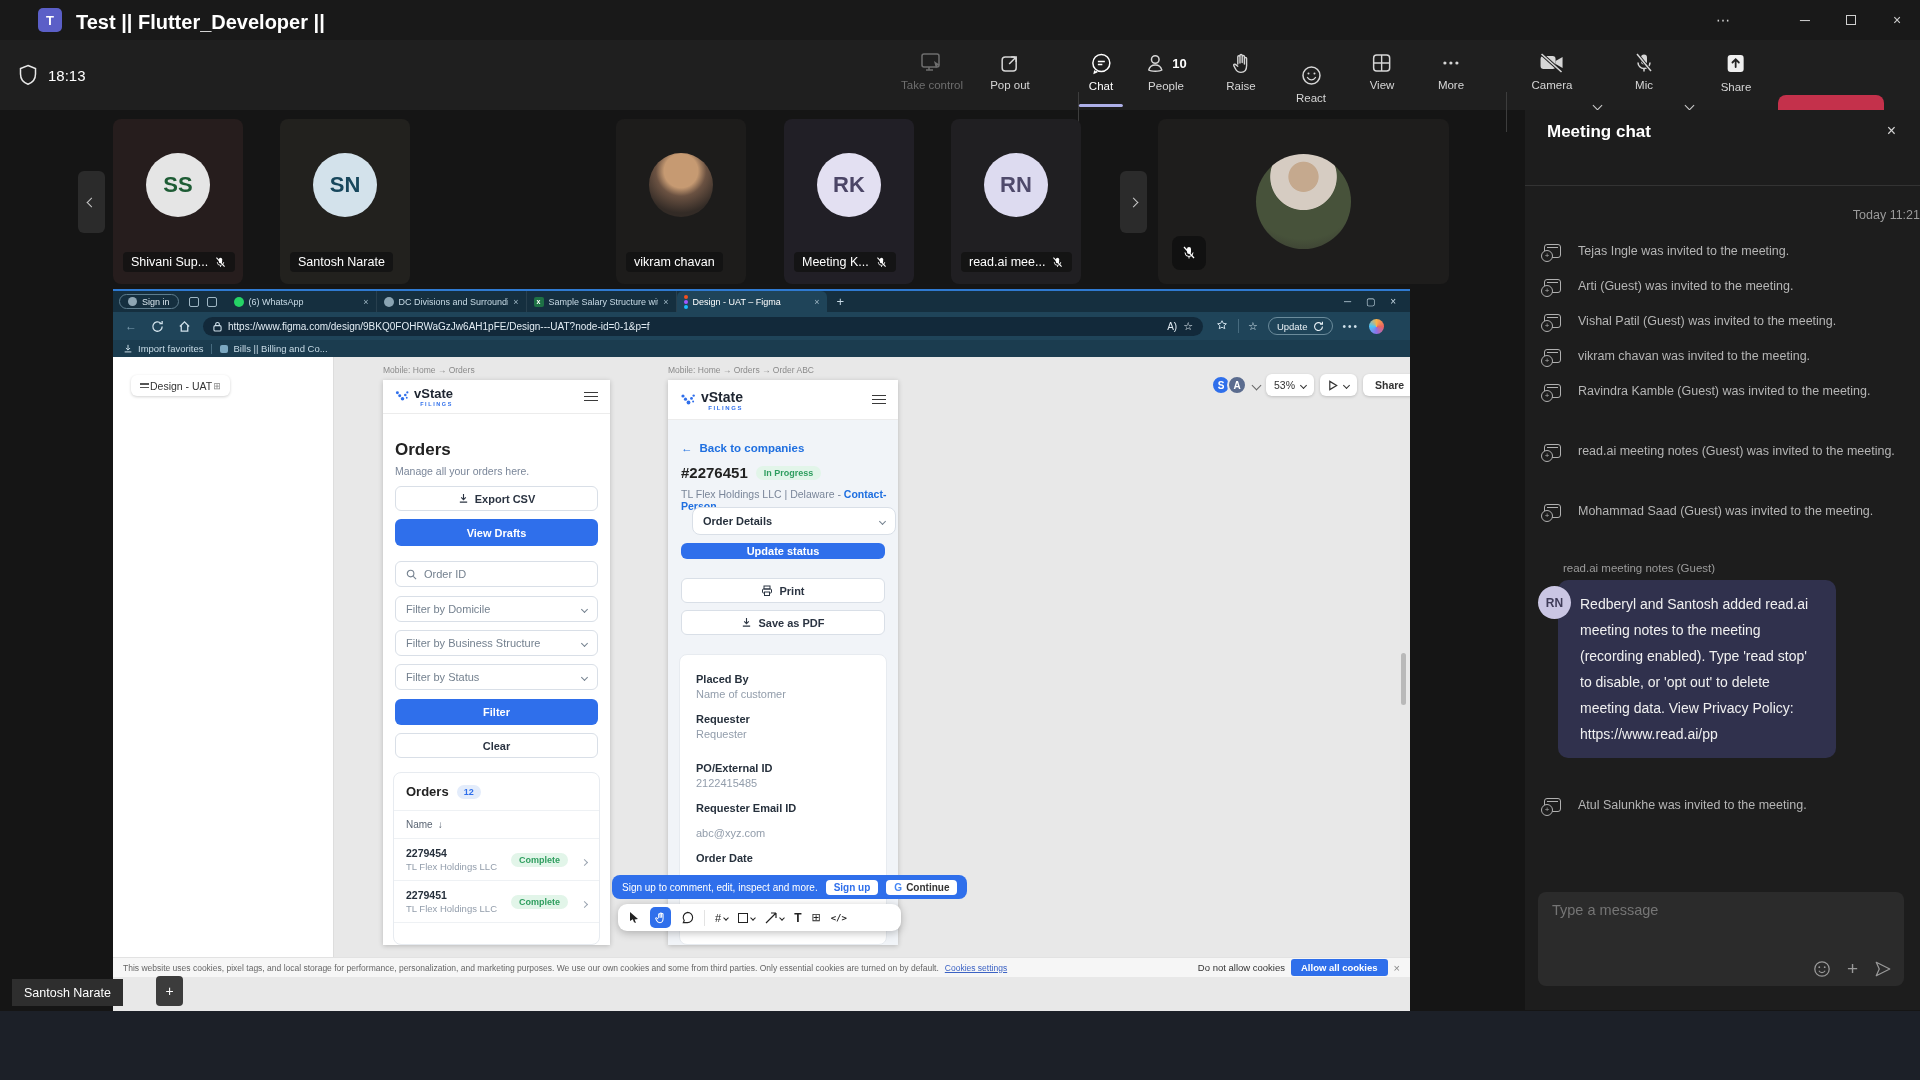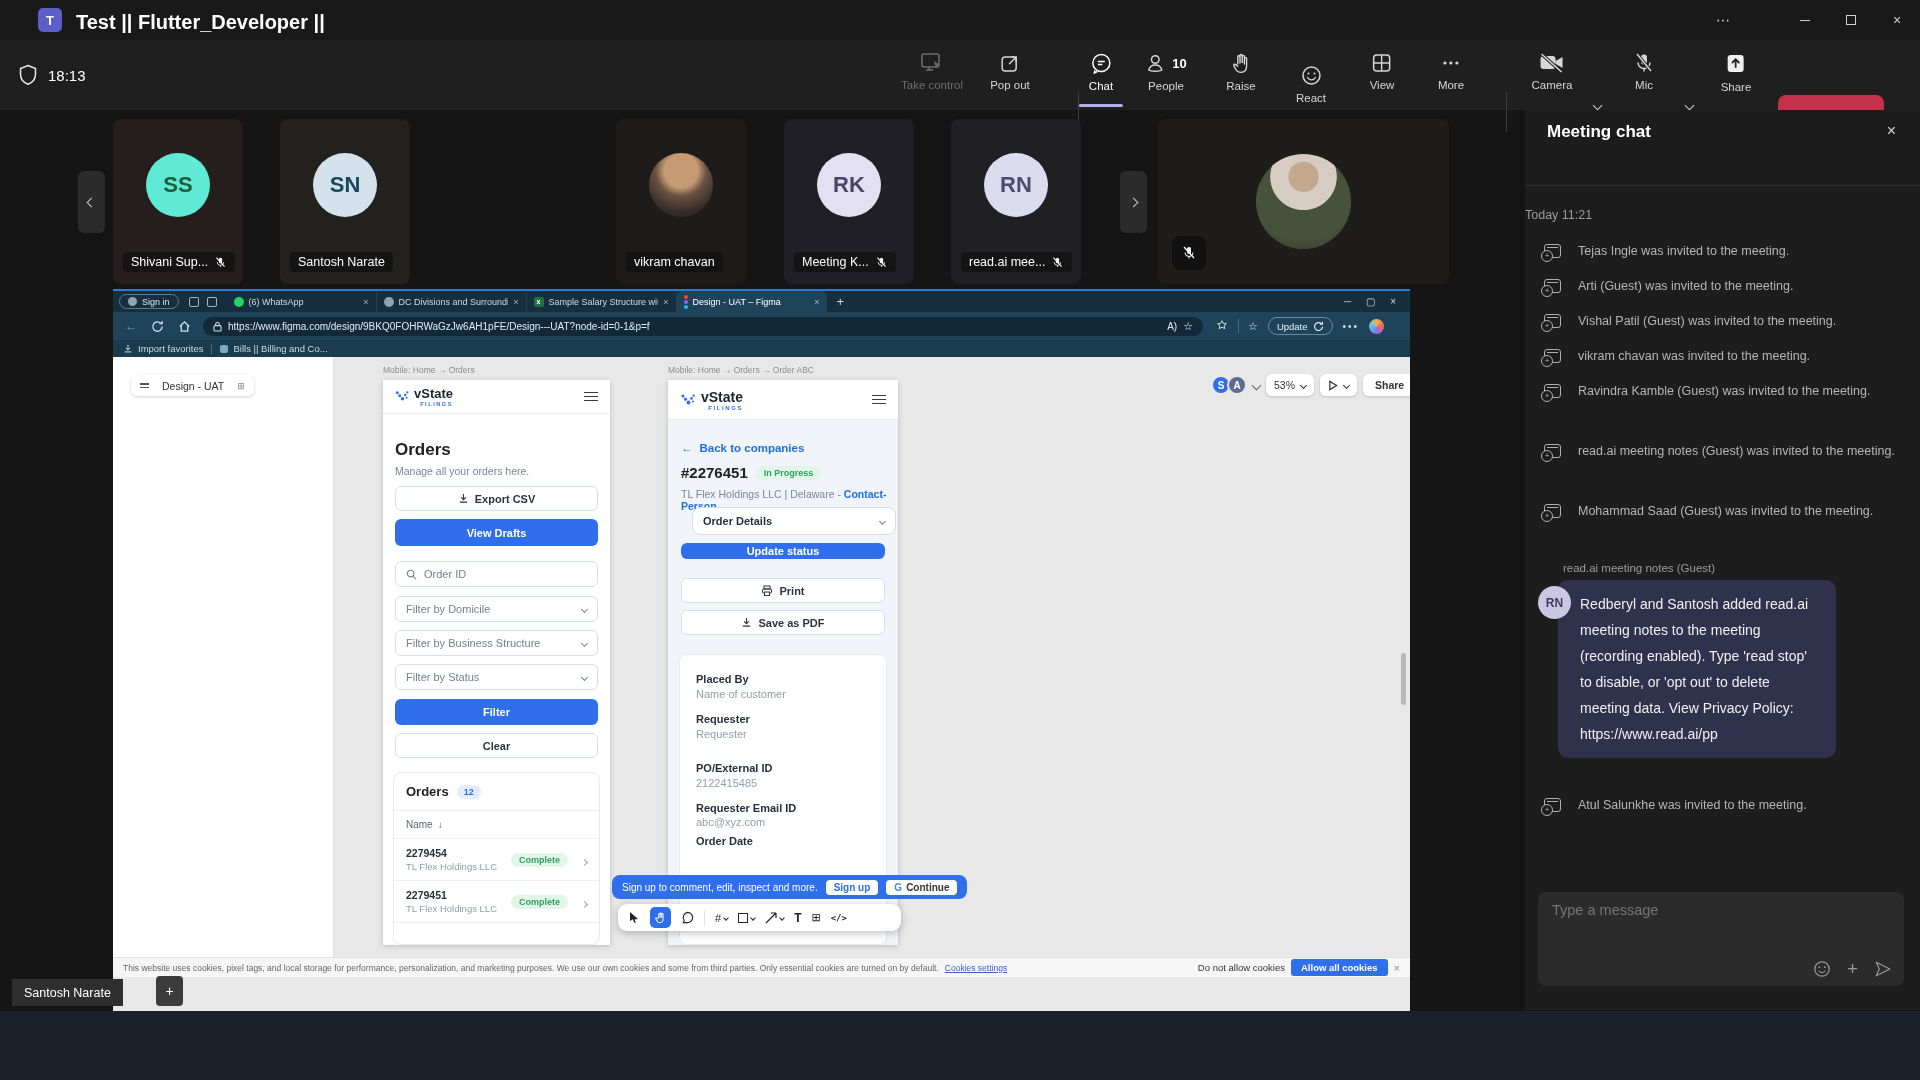--- a/index.html
+++ b/index.html
@@ -188,21 +188,21 @@
         </svg>
       <b style="color:#fff;font-size:15px">Leave</b>
     </div>
   </div>
 
   <div class="stripnav" style="left:78px">
       <span class="chev l"></span>
     </div>
 
   <div class="tile" style="left:113px;width:130px;background:#261d1d">
-    <div class="avatar ab" style="left:33px;top:34px;width:64px;height:64px;background:#5eead4;color:#1e5c35;font-size:22px">SS</div>
+    <div class="avatar ab" style="left:33px;top:34px;width:64px;height:64px;background:#e5e5e5;color:#1e5c35;font-size:22px">SS</div>
     <div class="namepill">
         <span>Shivani Sup...</span>
         <svg width="13" height="13" viewBox="0 0 16 16">
           <rect x="6" y="2" width="4" height="7" rx="2" fill="#fff"></rect>
           <path d="M4 7.5a4 4 0 0 0 8 0" fill="none" stroke="#fff"></path>
           <line x1="8" y1="11.5" x2="8" y2="13.5" stroke="#fff"></line>
           <line x1="3" y1="2" x2="13" y2="13" stroke="#fff" stroke-width="1.3"></line>
         </svg>
       </div>
   </div>
@@ -339,21 +339,21 @@
       <span style="width:1px;height:10px;background:#476b7f"></span>
       <span class="f" style="gap:5px">
         <span style="width:8px;height:8px;border-radius:2px;background:#7ba7c0"></span>
         <span>Bills || Billing and Co...</span>
       </span>
     </div>
 
     <div class="canvas">
       <div class="leftpanel"></div>
 
-      <div class="chip ab" style="left:18px;top:18px;height:21px;padding:0 9px;gap:13px">
+      <div class="chip ab" style="left:18px;top:18px;height:21px;padding:0 9px;gap:1px">
         <span class="col" style="gap:2px">
             <i style="width:9px;height:1.6px;background:#555"></i>
             <i style="width:9px;height:1.6px;background:#555"></i>
           </span>
         <span style="font-size:10.5px;color:#333">Design - UAT</span>
         <span style="font-size:9px;color:#888">⊞</span>
       </div>
 
       <div class="ab f" style="left:1098px;top:17px;gap:6px">
         <span class="avatar" style="width:20px;height:20px;background:#2f6feb;color:#fff;font-size:10px;border:2px solid #e8e8e8">S</span>
@@ -517,21 +517,21 @@
               <span class="fvalue">Name of customer</span>
             </div>
           <div class="col" style="gap:3px;margin-bottom:22px">
               <span class="flabel">Requester</span>
               <span class="fvalue">Requester</span>
             </div>
           <div class="col" style="gap:3px;margin-bottom:13px">
               <span class="flabel">PO/External ID</span>
               <span class="fvalue">2122415485</span>
             </div>
-          <div class="col" style="gap:2px;margin-bottom:7px">
+          <div class="col" style="gap:13px;margin-bottom:13px">
               <span class="flabel">Requester Email ID</span>
               <span class="fvalue">abc@xyz.com</span>
             </div>
           <div class="col" style="gap:3px">
               <span class="flabel">Order Date</span>
               <span class="fvalue"></span>
             </div>
         </div>
       </div>
 
@@ -587,21 +587,21 @@
   </div>
 
   <div class="ab f" style="left:12px;top:979px;height:27px;background:#2e2e2e;padding:0 12px;color:#fff;font-size:12.5px">Santosh Narate</div>
   <div class="ab fc" style="left:156px;top:976px;width:27px;height:30px;background:#3c3c3c;border-radius:4px;color:#fff;font-size:14px">+</div>
 
   <div class="ab chatpanel">
     <b class="ab" style="left:22px;top:12px;color:#fff;font-size:17px">Meeting chat</b>
     <span class="ab" style="right:24px;top:12px;color:#d6d6d6;font-size:16px">×</span>
     <div class="ab" style="left:0;top:75px;width:395px;height:1px;background:#333"></div>
 
-    <div class="ab" style="left:0;top:98px;width:395px;text-align:left;color:#9b9b9b;font-size:12.5px">Today 11:21</div>
+    <div class="ab" style="left:0;top:98px;width:395px;text-align:right;color:#9b9b9b;font-size:12.5px">Today 11:21</div>
 
     <span class="evt-ic" style="top:134px"></span>
     <div class="evt" style="top:133px">Tejas Ingle was invited to the meeting.</div>
     <span class="evt-ic" style="top:169px"></span>
     <div class="evt" style="top:168px">Arti (Guest) was invited to the meeting.</div>
     <span class="evt-ic" style="top:204px"></span>
     <div class="evt" style="top:203px">Vishal Patil (Guest) was invited to the meeting.</div>
     <span class="evt-ic" style="top:239px"></span>
     <div class="evt" style="top:238px">vikram chavan was invited to the meeting.</div>
     <span class="evt-ic" style="top:274px"></span>

